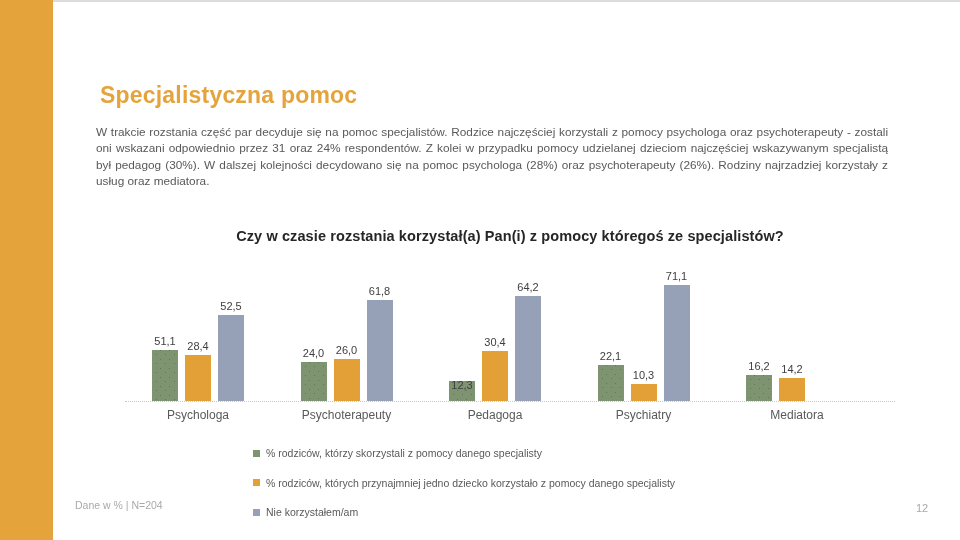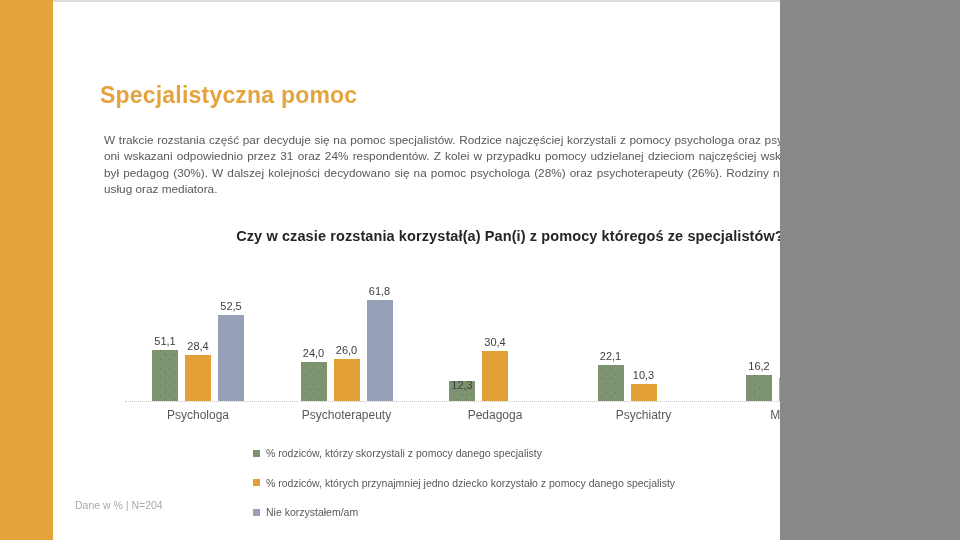--- a/index.html
+++ b/index.html
@@ -1,27 +1,27 @@
 <!DOCTYPE html>
 <html style="--accent: #E5A33C;"><head>
 <meta charset="utf-8">
 <style>
   html,body{margin:0;padding:0;background:#888;}
   .slide{
-    position:relative;width:780px;height:540px;background:#ffffff;
+    position:relative;width:960px;height:540px;background:#ffffff;
     font-family:"Liberation Sans", sans-serif;overflow:hidden;
   }
   .accent-bar{position:absolute;left:0;top:0;width:53px;height:540px;background:var(--accent,#E5A33C);}
   .top-line{position:absolute;left:53px;right:0;top:0;height:2px;background:#DCDCDC;}
   .title{
     position:absolute;left:100px;top:82px;margin:0;
     font-size:23px;font-weight:bold;color:var(--accent,#E5A33C);letter-spacing:0.2px;
   }
   .body{
-    position:absolute;left:96px;top:124px;width:792px;margin:8px;
+    position:absolute;left:96px;top:124px;width:792px;margin:0;
     font-size:11.8px;line-height:16.4px;color:#595959;text-align:justify;
   }
   .chart{position:absolute;left:125px;top:228px;width:770px;}
   .chart-title{
     text-align:center;font-size:14.5px;font-weight:bold;color:#262626;letter-spacing:0.1px;
   }
   .plot{
     position:relative;height:143px;margin-top:14px;
     border-bottom:1px dotted #C9C9C9;overflow:visible;
   }
@@ -40,21 +40,21 @@
   .cats{position:relative;height:22px;}
   .cat-label{
     position:absolute;top:6px;width:140px;text-align:center;
     font-size:12px;color:#595959;
   }
   .legend{position:absolute;left:253px;top:433px;}
   .legend-row{display:flex;align-items:center;height:18.5px;margin-top:11px;}
   .legend-marker{width:7px;height:7px;margin-right:6px;flex:0 0 auto;}
   .legend-label{font-size:10.5px;color:#595959;white-space:nowrap;}
   .footer{position:absolute;left:75px;top:499px;font-size:10.5px;color:#A9A9A9;}
-  .page-number{position:absolute;left:916px;top:502px;font-size:15px;color:#A9A9A9;}
+  .page-number{position:absolute;left:916px;top:502px;font-size:11px;color:#A9A9A9;}
 </style>
 </head>
 <body>
 
 <div class="slide">
   <div class="accent-bar"></div>
   <div class="top-line"></div>
 
   <h1 class="title">Specjalistyczna pomoc</h1>
 
@@ -93,29 +93,37 @@
         </div>
         <div class="bar-group" style="left: 324px;">
           <div class="bar-col">
             <div class="bar-value" style="bottom: 10px;">12,3</div>
             <div class="bar textured" style="height: 20.049px; background-color: rgb(126, 148, 113);"></div>
           </div>
           <div class="bar-col">
             <div class="bar-value" style="bottom: 52.552px;">30,4</div>
             <div class="bar" style="height: 49.552px; background-color: rgb(226, 160, 55);"></div>
           </div>
+          <div class="bar-col">
+            <div class="bar-value" style="bottom: 107.646px;">64,2</div>
+            <div class="bar" style="height: 104.646px; background-color: rgb(150, 161, 183);"></div>
+          </div>
         </div>
         <div class="bar-group" style="left: 472.5px;">
           <div class="bar-col">
             <div class="bar-value" style="bottom: 39.023px;">22,1</div>
             <div class="bar textured" style="height: 36.023px; background-color: rgb(126, 148, 113);"></div>
           </div>
           <div class="bar-col">
             <div class="bar-value" style="bottom: 19.789px;">10,3</div>
             <div class="bar" style="height: 16.789px; background-color: rgb(226, 160, 55);"></div>
+          </div>
+          <div class="bar-col">
+            <div class="bar-value" style="bottom: 118.893px;">71,1</div>
+            <div class="bar" style="height: 115.893px; background-color: rgb(150, 161, 183);"></div>
           </div>
         </div>
         <div class="bar-group" style="left: 621px;">
           <div class="bar-col">
             <div class="bar-value" style="bottom: 29.406px;">16,2</div>
             <div class="bar textured" style="height: 26.406px; background-color: rgb(126, 148, 113);"></div>
           </div>
           <div class="bar-col">
             <div class="bar-value" style="bottom: 26.146px;">14,2</div>
             <div class="bar" style="height: 23.146px; background-color: rgb(226, 160, 55);"></div>

